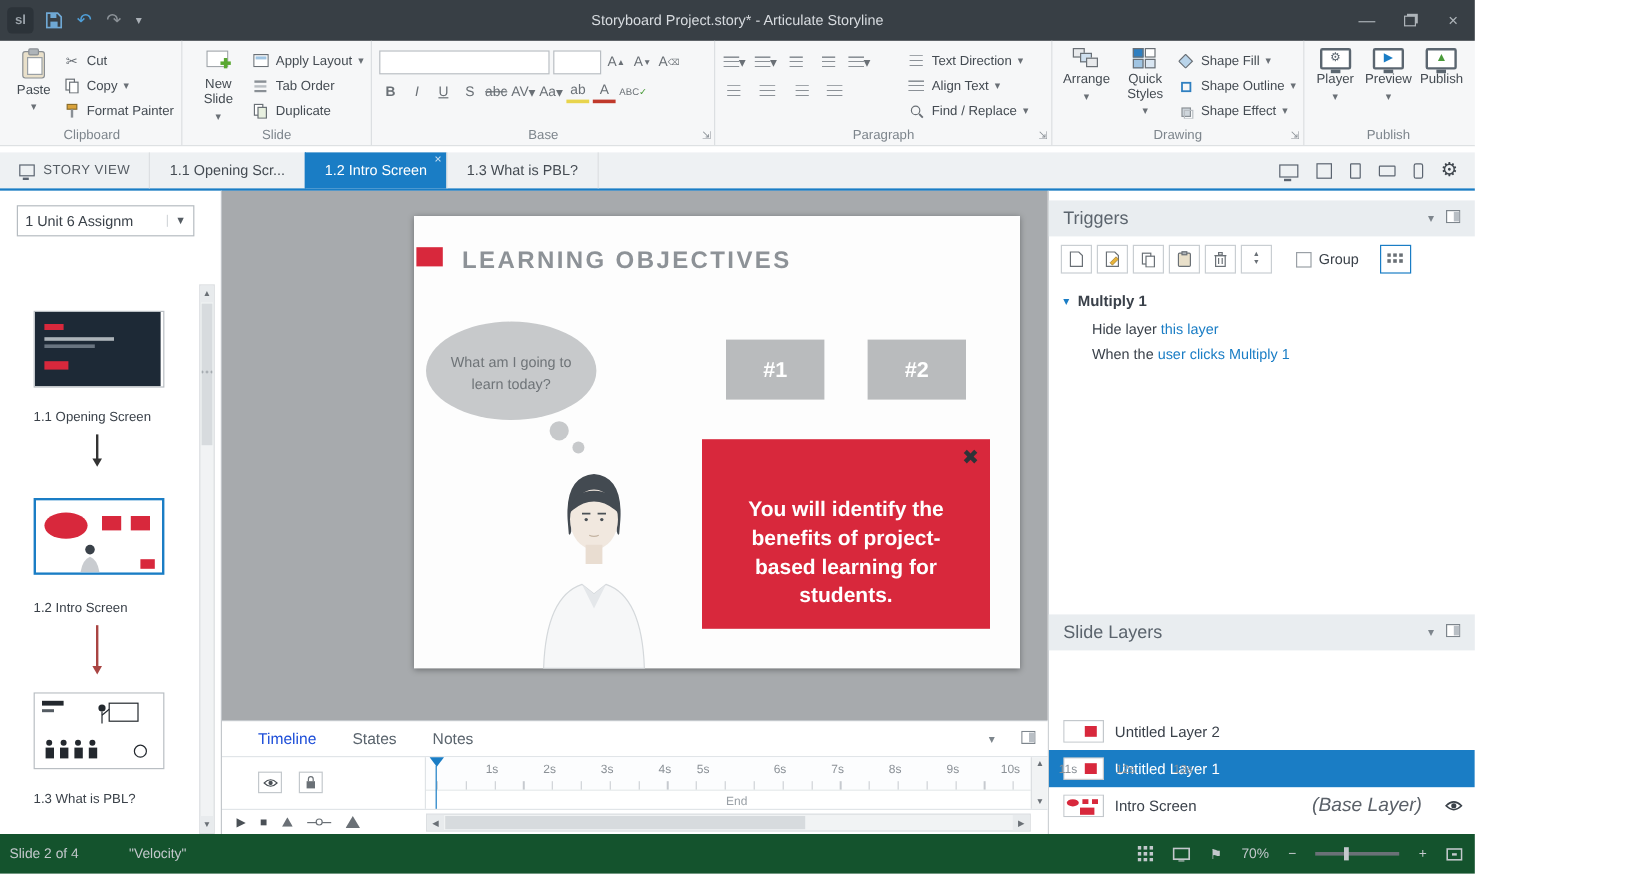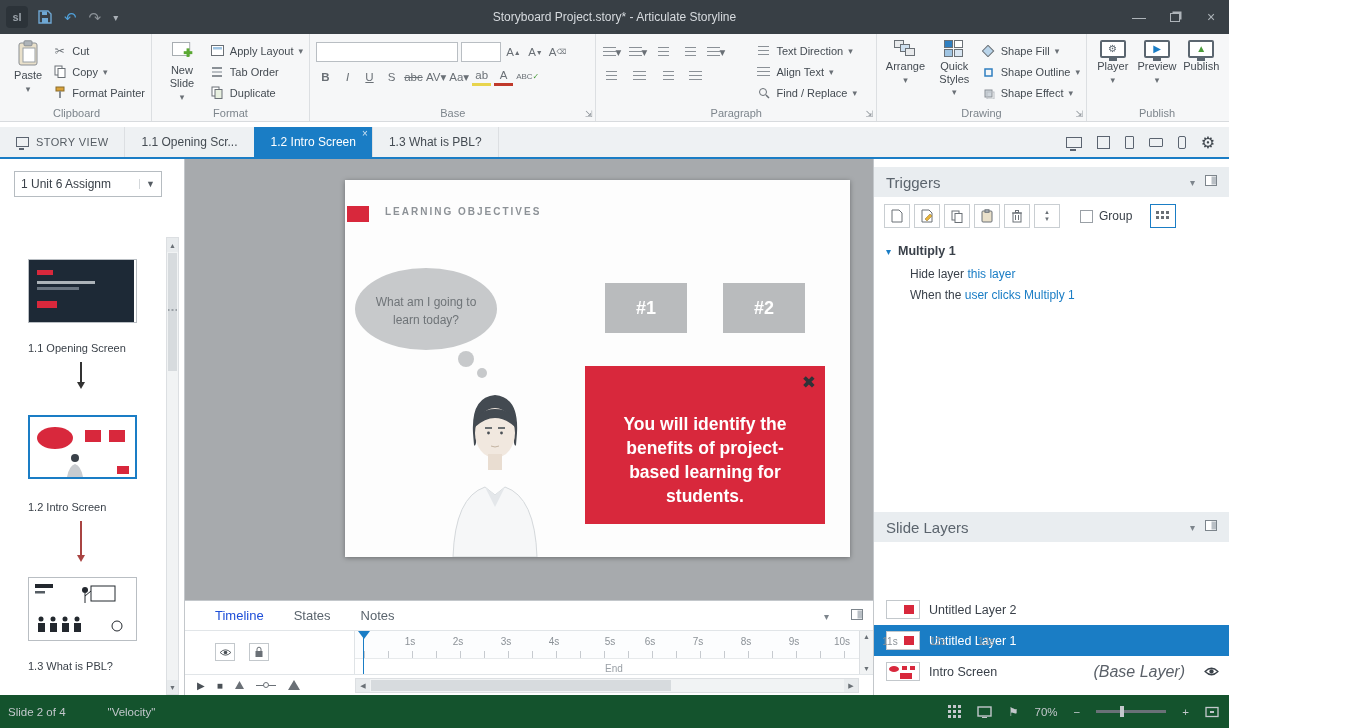--- a/index.html
+++ b/index.html
@@ -95,21 +95,21 @@
   .sscroll { position:absolute; right:5px; top:78px; bottom:0; width:13px; background:#f1f3f4; border:1px solid #dcdfe2; }
   .sarrow { height:14px; display:flex; align-items:center; justify-content:center; font-size:7px; color:#6a7076; background:#e8ebed; }
   .sarrow.bot { position:absolute; bottom:0; left:0; right:0; }
   .sthumb { position:absolute; top:15px; left:1px; right:1px; height:118px; background:#d7dbde; background-image:radial-gradient(#9aa0a6 1px, transparent 1px); background-size:4px 4px; background-position:center 55px; background-repeat:repeat-x; }
 
   
   .center { flex:1 1 auto; display:flex; flex-direction:column; min-width:0; }
   .canvas { flex:1 1 auto; background:#a7aaad; position:relative; }
   .slide { position:absolute; left:160px; top:21px; width:505px; height:377px; background:#fdfdfd; box-shadow:0 1px 5px rgba(0,0,0,.35); }
   .slide-redsq { position:absolute; left:2px; top:26px; width:22px; height:16px; background:#d8283c; }
-  .slide-title { position:absolute; left:40px; top:26px; font-size:10px; font-weight:bold; letter-spacing:2px; color:#8d9297; }
+  .slide-title { position:absolute; left:40px; top:26px; font-size:20px; font-weight:bold; letter-spacing:2px; color:#8d9297; }
   .bubble { position:absolute; left:8px; top:86px; }
   .obox { position:absolute; top:103px; width:82px; height:50px; background:#b9bbbd; color:#fff; font-weight:bold; font-size:18px; display:flex; align-items:center; justify-content:center; }
   .person { position:absolute; left:100px; top:205px; }
   .popup { position:absolute; left:240px; top:186px; width:240px; height:158px; background:#d8283c; }
   .popup-x { position:absolute; top:6px; right:9px; font-size:17px; font-weight:bold; color:#2e3338; }
   .popup-text { position:absolute; top:46px; left:16px; right:16px; color:#fff; font-size:17.5px; font-weight:bold; text-align:center; line-height:1.38; }
 
   
   .timeline { height:95px; flex:0 0 auto; background:#fff; border-top:1px solid #c3c7cb; position:relative; }
   .tl-header { height:30px; display:flex; align-items:center; border-bottom:1px solid #e1e5e8; position:relative; }
@@ -277,21 +277,21 @@
         <div class="smbtn">
           <span class="ic">
               <svg width="12" height="13">
                 <rect x="1" y="1" width="7" height="9" fill="#fff" stroke="#6a7076"></rect>
                 <rect x="4" y="3.5" width="7" height="9" fill="#e8f0e0" stroke="#6a7076"></rect>
               </svg>
             </span>
           <span>Duplicate</span>
         </div>
       </div>
-      <span class="glabel">Format</span>
+      <span class="glabel">Slide</span>
     </div>
 
     <div class="rgroup" style="width:288px;">
       <div class="fontcol">
         <div class="frow">
           <input class="combo name" style="">
           <input class="combo size" style="">
           <span class="fbtn">
               <span>A</span>
               <span class="sub">▲</span>
@@ -646,21 +646,21 @@
                   <path d="M3 5 V3.2 a2 2 0 0 1 4 0 V5" fill="none" stroke="#6a7076"></path>
                 </svg>
             </span>
           </div>
           <div class="ruler">
             <div class="ticks"></div>
             <span class="rlabel" style="left:40px">1s</span>
             <span class="rlabel" style="left:88px">2s</span>
             <span class="rlabel" style="left:136px">3s</span>
             <span class="rlabel" style="left:184px">4s</span>
-            <span class="rlabel" style="left:240px">5s</span>
+            <span class="rlabel" style="left:216px">5s</span>
             <span class="rlabel" style="left:280px">6s</span>
             <span class="rlabel" style="left:328px">7s</span>
             <span class="rlabel" style="left:376px">8s</span>
             <span class="rlabel" style="left:424px">9s</span>
             <span class="rlabel" style="left:472px">10s</span>
             <span class="rlabel" style="left:520px">11s</span>
             <span class="rlabel" style="left:568px">12s</span>
             <span class="rlabel" style="left:616px">13s</span>
           </div>
           <div class="playhead">

